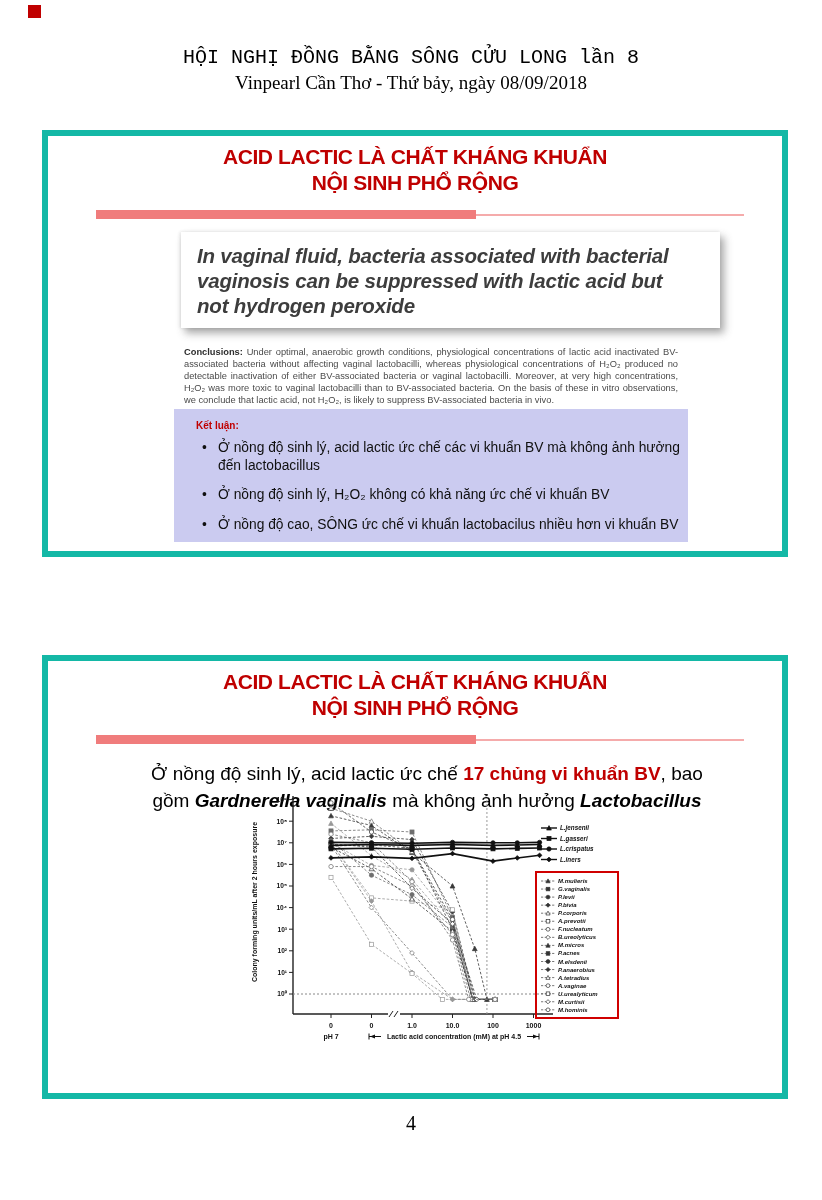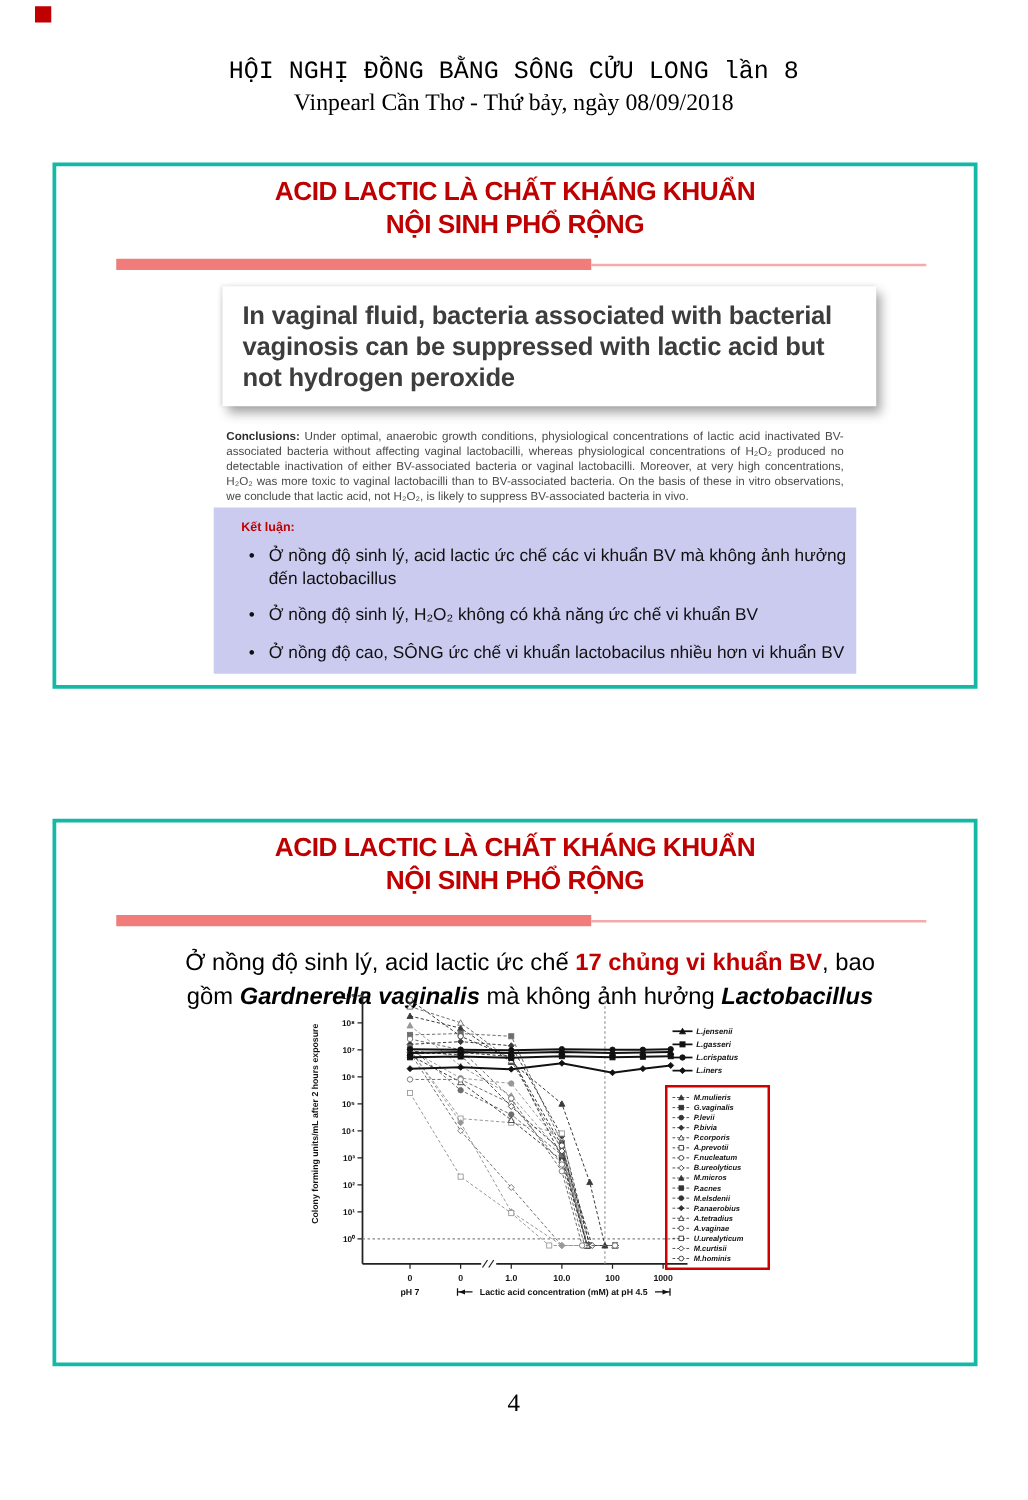--- a/index.html
+++ b/index.html
@@ -3,31 +3,31 @@
 <meta charset="utf-8">
 <style>
   html,body{margin:0;padding:0;background:#fff;}
   .page{position:relative;width:822px;height:1200px;background:#fff;overflow:hidden;
         font-family:"Liberation Sans",sans-serif;}
   .corner-mark{position:absolute;left:28px;top:5px;width:13px;height:13px;background:#C00000;}
   .hdr{position:absolute;left:0;width:822px;text-align:center;color:#000;
        font-family:"Liberation Serif",serif;}
   .hdr1{top:46px;font-size:20px;font-weight:bold;font-weight:normal;font-family:Liberation Mono, monospace;}
   .hdr2{top:72px;font-size:19px;}
-  .slide{position:absolute;left:42px;width:734px;border:3px solid #14b8a6;background:#fff;}
+  .slide{position:absolute;left:42px;width:734px;border:6px solid #14b8a6;background:#fff;}
   .slide1{top:130px;height:415px;}
   .slide2{top:655px;height:432px;}
   .slide-title{position:absolute;top:8px;left:0;width:100%;text-align:center;
       color:#BF0000;font-weight:bold;font-size:21px;line-height:26px;letter-spacing:-0.4px;}
   .divider{position:absolute;top:74px;left:48px;width:648px;height:10px;}
   .divider .thick{position:absolute;left:0;top:0;width:380px;height:9px;background:#F07C7C;}
   .divider .thin{position:absolute;left:380px;top:3.5px;width:268px;height:2px;background:#F5ABAB;}
   
-  .paper-card{position:absolute;left:133px;top:96px;width:495px;padding:11px 12px 10px 16px;
-      background:#fff;box-shadow:4px 5px 8px rgba(60,60,60,.45), -1px 0 3px rgba(60,60,60,.15);}
+  .paper-card{position:absolute;left:133px;top:96px;width:495px;padding:11px 28px 10px 16px;
+      background:#fff;box-shadow:4px 5px 8px rgba(60,60,60,.45), -1px 0 3px rgba(60,60,60,.15);font-style:italic;}
   .paper-title{font-size:20.5px;line-height:25px;color:#3d3d3d;font-weight:bold;letter-spacing:-0.2px;}
   .paper-authors{margin-top:9px;font-size:10px;color:#6a6a6a;}
   .conclusions{position:absolute;left:136px;top:211px;width:494px;margin:0;
       font-size:9.3px;line-height:11.9px;color:#4a4a4a;text-align:justify;}
   .conclusions b{color:#2e2e2e;}
   .ketluan{position:absolute;left:126px;top:273px;width:514px;height:133px;background:#CBCBF0;}
   .kl-title{margin:11px 0 0 22px;color:#C00000;font-weight:bold;font-size:10px;}
   .ketluan ul{margin:8px 0 0 0;padding:0 4px 0 44px;list-style:none;}
   .ketluan li{position:relative;font-size:13.8px;line-height:17.5px;color:#101010;margin-bottom:12px;}
   .ketluan li::before{content:"\2022";position:absolute;left:-16px;top:0;color:#101010;}

